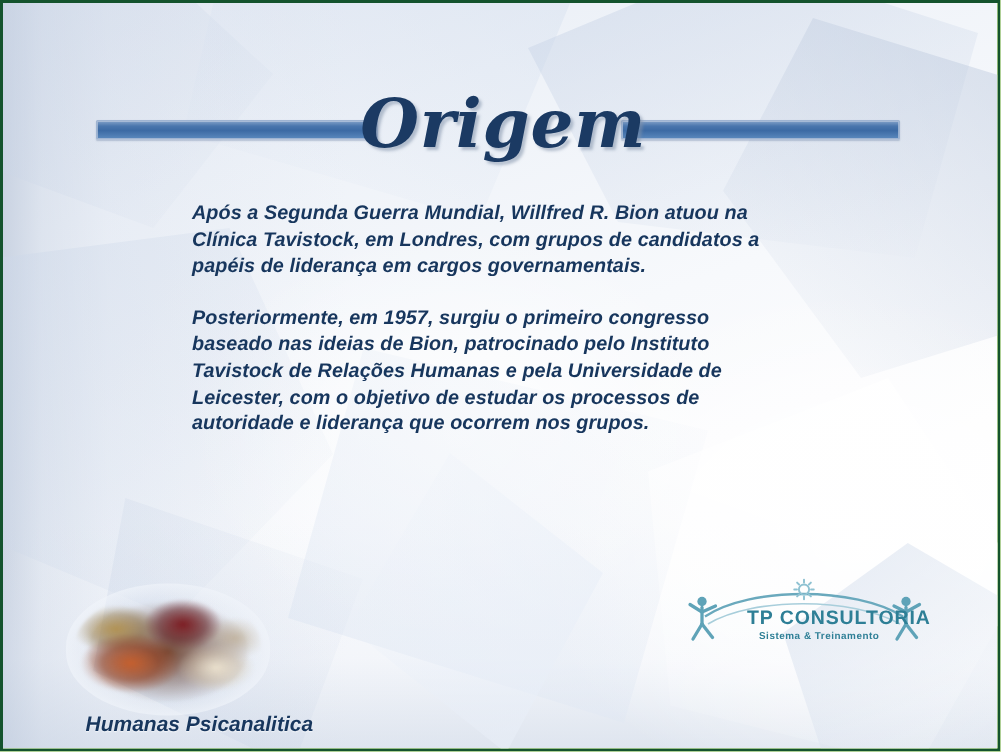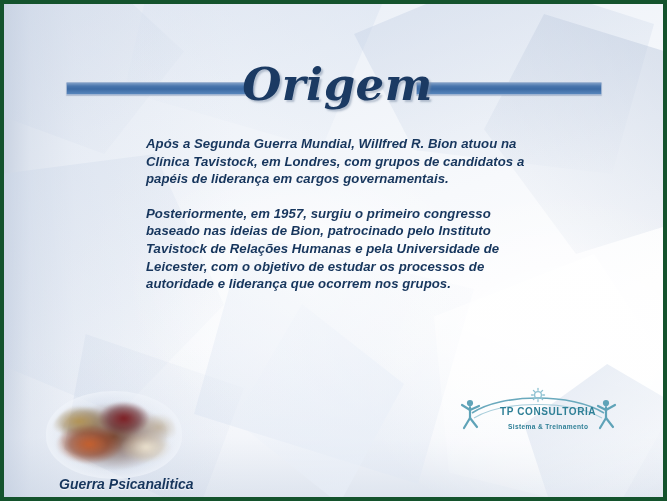--- a/index.html
+++ b/index.html
@@ -11,21 +11,21 @@
   body {
     font-family: "Liberation Sans", sans-serif;
   }
 
   .slide {
     position: relative;
     width: 667px;
     height: 501px;
     overflow: hidden;
     box-sizing: border-box;
-    border: 4px solid #14532d;
+    border: 2px solid #14532d;
     background-color: #bef264;
   }
 
   
   .bg-layer {
     position: absolute;
     inset: 0;
     pointer-events: none;
   }
   .bg-base {
@@ -125,21 +125,21 @@
   }
 
   
   .body-block {
     position: absolute;
     left: 126px;
     top: 131px;
     width: 400px;
   }
   .para {
-    margin: 0 0 17px 16px;
+    margin: 0 0 17px 0;
     font-family: "Liberation Sans", sans-serif;
     font-weight: 700;
     font-style: italic;
     font-size: 13.2px;
     line-height: 17.6px;
     color: #17365d;
     letter-spacing: 0.05px;
   }
   .para:last-child { margin-bottom: 0; }
 
@@ -193,21 +193,21 @@
     width: 180px;
     height: 56px;
   }
   .logo svg { position: absolute; left: 0; top: 0; }
   .logo-name {
     position: absolute;
     left: 48px;
     top: 19px;
     font-family: "Liberation Sans", sans-serif;
     font-weight: 700;
-    font-size: 10px;
+    font-size: 13px;
     letter-spacing: 0.6px;
     color: #2e7f96;
     white-space: nowrap;
   }
   .logo-tag {
     position: absolute;
     left: 56px;
     top: 36px;
     font-family: "Liberation Sans", sans-serif;
     font-weight: 700;
@@ -247,21 +247,21 @@
 
   <div class="body-block">
     <p class="para">Após a Segunda Guerra Mundial, Willfred R. Bion atuou na Clínica Tavistock, em Londres, com grupos de candidatos a papéis de liderança em cargos governamentais.</p>
     <p class="para">Posteriormente, em 1957, surgiu o primeiro congresso baseado nas ideias de Bion, patrocinado pelo Instituto Tavistock de Relações Humanas e pela Universidade de Leicester, com o objetivo de estudar os processos de autoridade e liderança que ocorrem nos grupos.</p>
   </div>
 
   <div class="photo">
     <div class="photo-inner"></div>
     <div class="photo-vignette"></div>
   </div>
-  <div class="photo-caption">Guerra Psicanalitica</div>
+  <div class="photo-caption">Humanas Psicanalitica</div>
 
   <div class="logo">
     <svg width="180" height="56" viewBox="0 0 180 56">
 
       <path d="M20 26 C 50 6, 120 6, 152 26" fill="none" stroke="#6aa9bd" stroke-width="1.6"></path>
       <path d="M22 31 C 52 13, 118 13, 150 31" fill="none" stroke="#a8cedb" stroke-width="1.1"></path>
 
       <g stroke="#5fa3b8" fill="none" stroke-width="2.2" stroke-linecap="round">
         <circle cx="18" cy="16" r="3.1" fill="#5fa3b8" stroke="none"></circle>
         <path d="M18 20 L18 31"></path>

